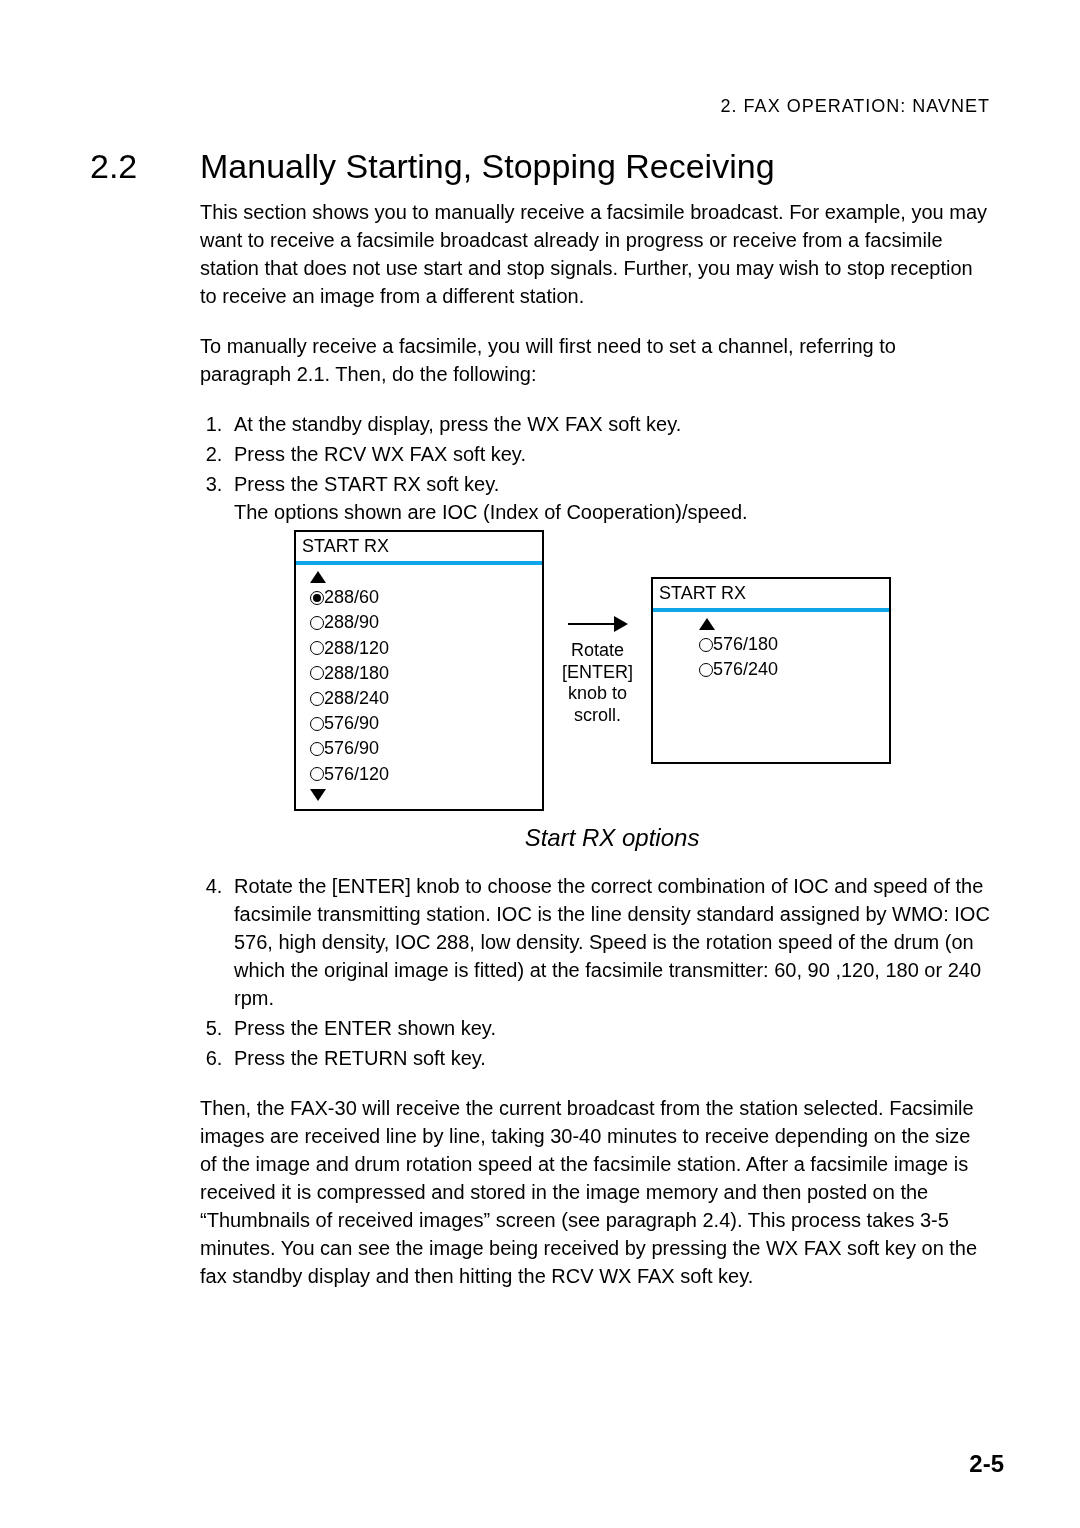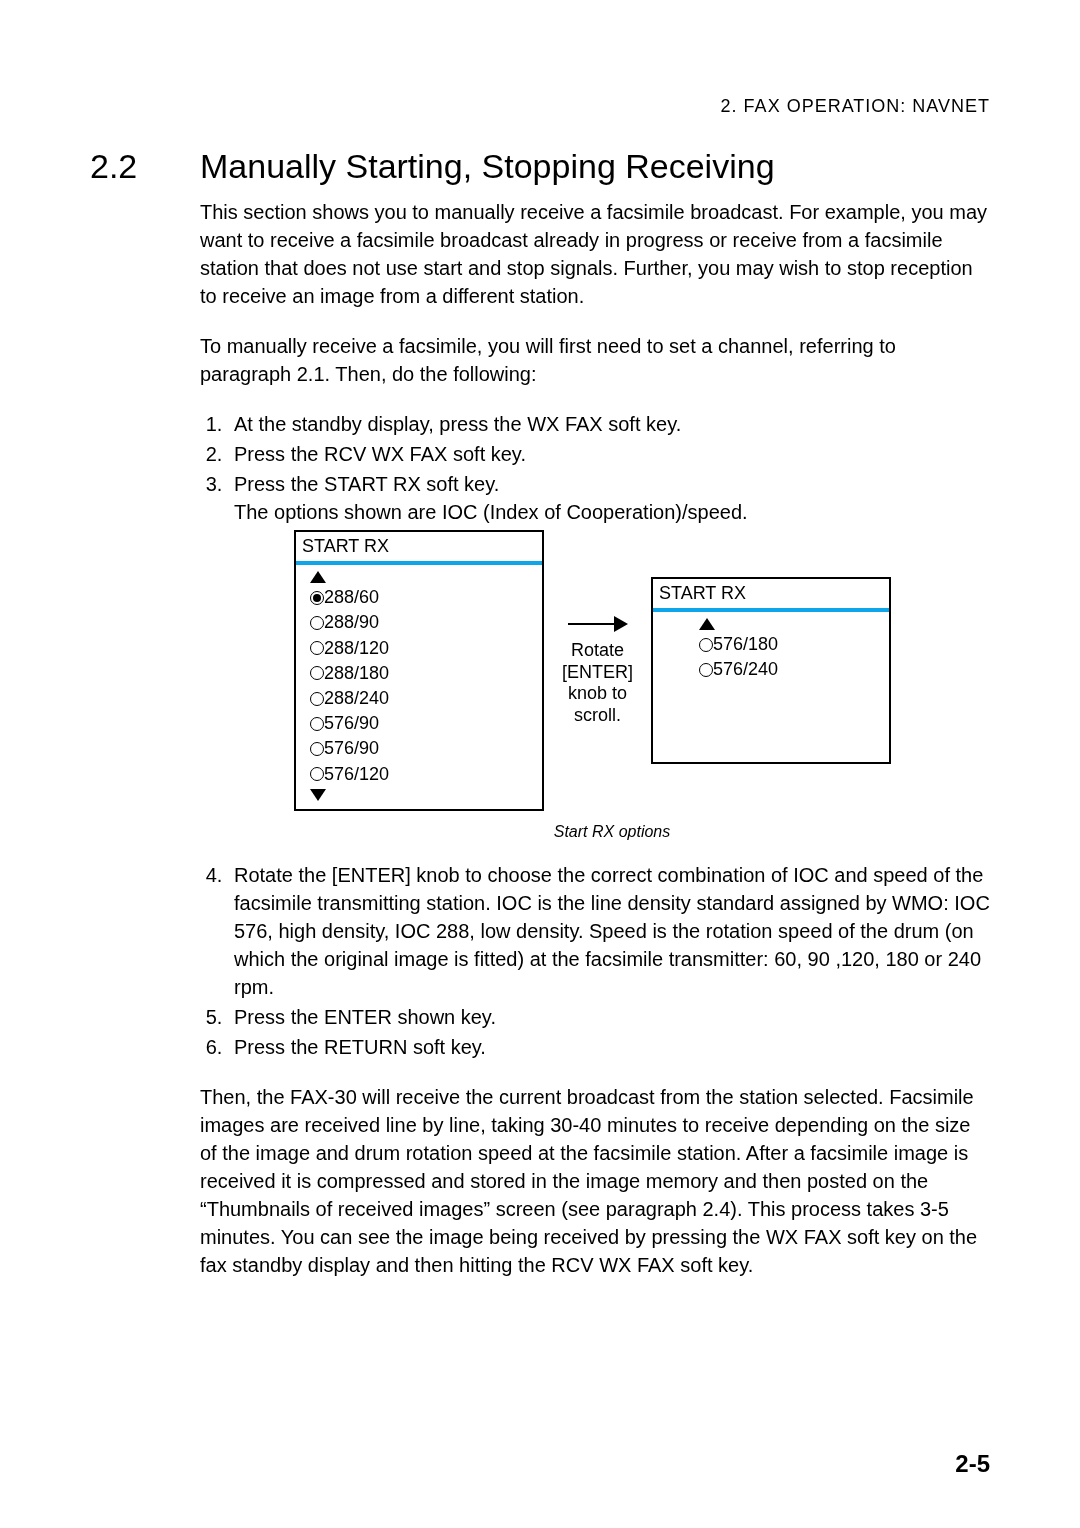--- a/index.html
+++ b/index.html
@@ -146,28 +146,28 @@
     position: absolute;
     right: 0;
     top: 2px;
     width: 0; height: 0;
     border-top: 8px solid transparent;
     border-bottom: 8px solid transparent;
     border-left: 14px solid #000;
   }
   .fig-caption {
     font-style: italic;
-    font-size: 16px;
+    font-size: 24px;
     text-align: center;
     margin: 10px 0 18px 0;
   }
   .page-number {
     position: absolute;
     bottom: 50px;
-    right: 90px;
+    right: 76px;
     font-size: 24px;
     font-weight: bold;
   }
 </style>
 </head>
 <body>
 
 <div class="page">
 
   <div class="running-header">2. FAX OPERATION: NAVNET</div>

